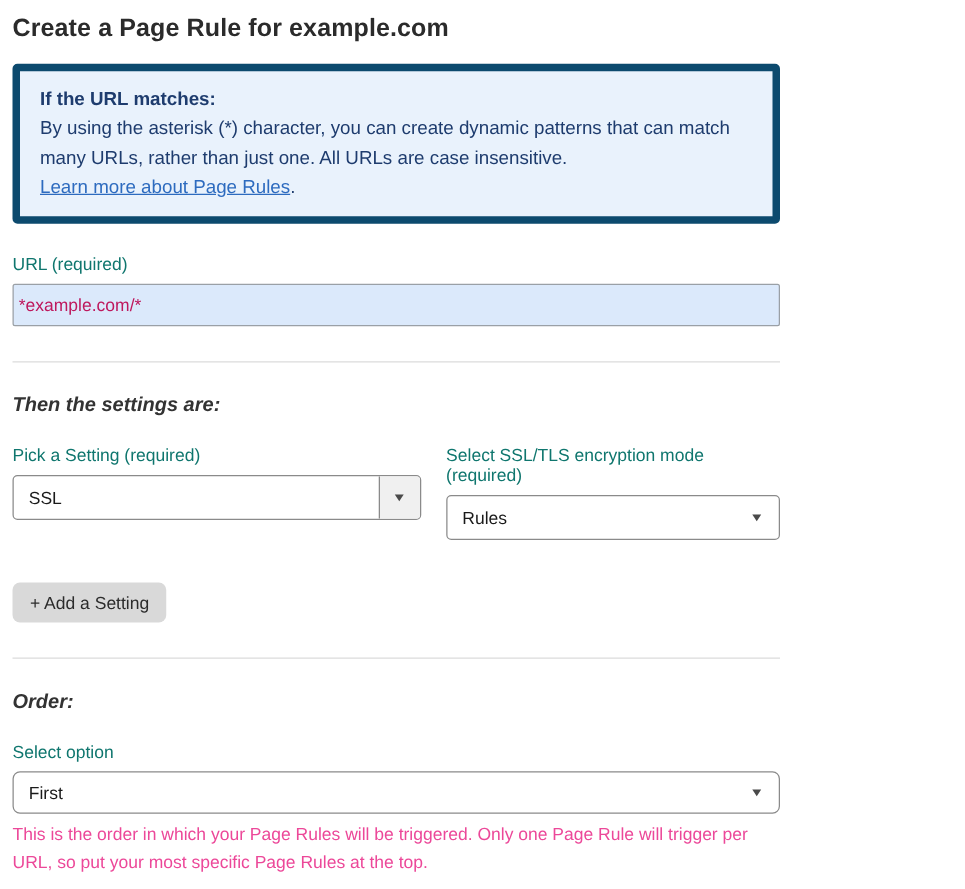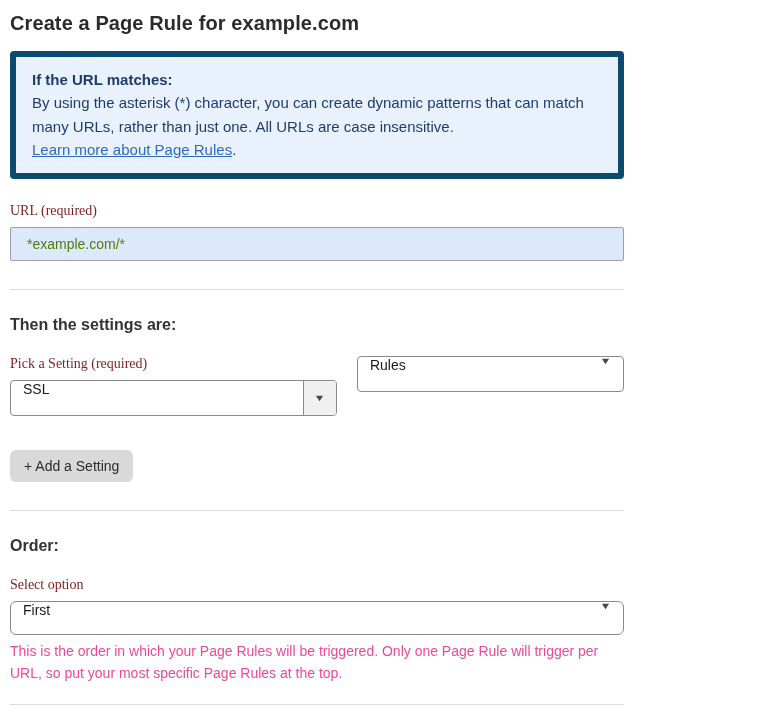--- a/index.html
+++ b/index.html
@@ -34,63 +34,63 @@
   .info-box .info-heading { font-weight: 700; font-size: 15px; }
   .info-box .info-body { max-width: 712px; }
   .info-box a.info-link {
     color: #2d6bbf;
     text-decoration: underline;
     cursor: pointer;
   }
 
   .field-label {
     font-size: 14px;
-    color: #7f1d1d;
+    color: #0f766e;
     margin-bottom: 8px;
     display: block;
-    font-family: Liberation Serif, serif;
   }
 
   .url-input {
     width: 100%;
     height: 34px;
     background: #dbe9fb;
     border: 1px solid #9aa0a6;
     border-radius: 2px;
-    padding: 0 16px;
+    padding: 0 4px;
     font-size: 14px;
     font-family: "Liberation Sans", sans-serif;
-    color: #4d7c0f;
+    color: #be185d;
     outline: none;
   }
 
   .divider {
     border: none;
     border-top: 1px solid #dcdcdc;
     margin: 28px 0 0 0;
   }
 
   .section-heading {
     font-size: 16px;
     font-weight: 700;
     color: #333333;
     margin: 26px 0 22px 0;
+    font-style: italic;
   }
 
   .settings-row { display: flex; gap: 20px; }
   .settings-col-left  { width: 350px; }
   .settings-col-right { width: 286px; }
 
   .select-control {
     height: 36px;
     border: 1px solid #8a8a8a;
     border-radius: 4px;
     background: #ffffff;
     display: flex;
-    align-items: flex-start;
+    align-items: center;
     font-size: 14px;
     color: #1a1a1a;
     cursor: pointer;
     overflow: hidden;
   }
   .select-value { padding-left: 12px; flex: 1; }
   .select-arrow-box {
     width: 33px;
     align-self: stretch;
     background: #f0f0f0;
@@ -163,20 +163,21 @@
     <div class="settings-col-left">
       <label class="field-label">Pick a Setting (required)</label>
       <div class="select-control">
         <span class="select-value">SSL</span>
         <span class="select-arrow-box">
           <span class="arrow-glyph">▼</span>
         </span>
       </div>
     </div>
     <div class="settings-col-right">
+      <label class="field-label">Select SSL/TLS encryption mode (required)</label>
       <div class="select-control">
         <span class="select-value">Rules</span>
         <span class="select-arrow-plain">
           <span class="arrow-glyph">▼</span>
         </span>
       </div>
     </div>
   </div>
 
   <button class="btn btn-gray btn-add">+ Add a Setting</button>

